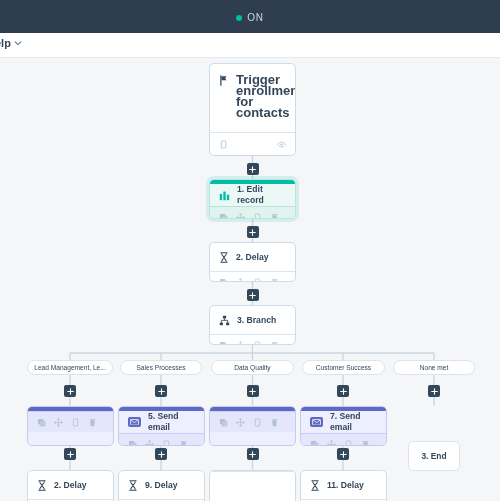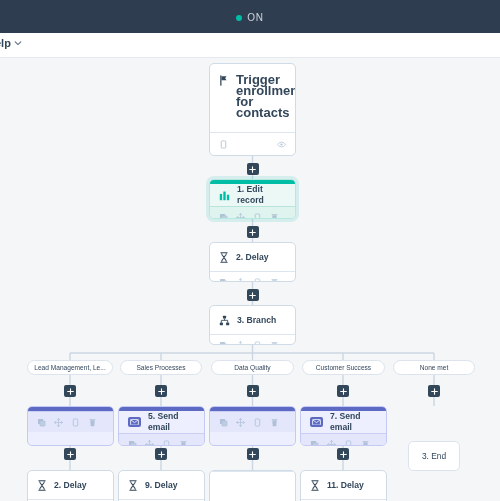--- a/index.html
+++ b/index.html
@@ -112,21 +112,21 @@
     color: #ffffff; font-size: 9px; line-height: 1;
   }
   .plus svg { width: 7px; height: 7px; display: block; }
 
   
   .node-end {
     position: absolute; left: 408px; top: 383px;
     width: 52px; height: 30px;
     background: #fff; border: 1px solid #dde3ec; border-radius: 5px;
     display: flex; align-items: center; justify-content: center;
-    font-size: 8.4px; font-weight: 400; color: #33475b;
+    font-size: 8.4px; font-weight: 700; color: #33475b;
   }
 </style>
 </head>
 <body>
 
 <div class="topbar">
   <div class="status-row">
     <span class="status-dot"></span>
     <span class="status-text">ON</span>
   </div>

